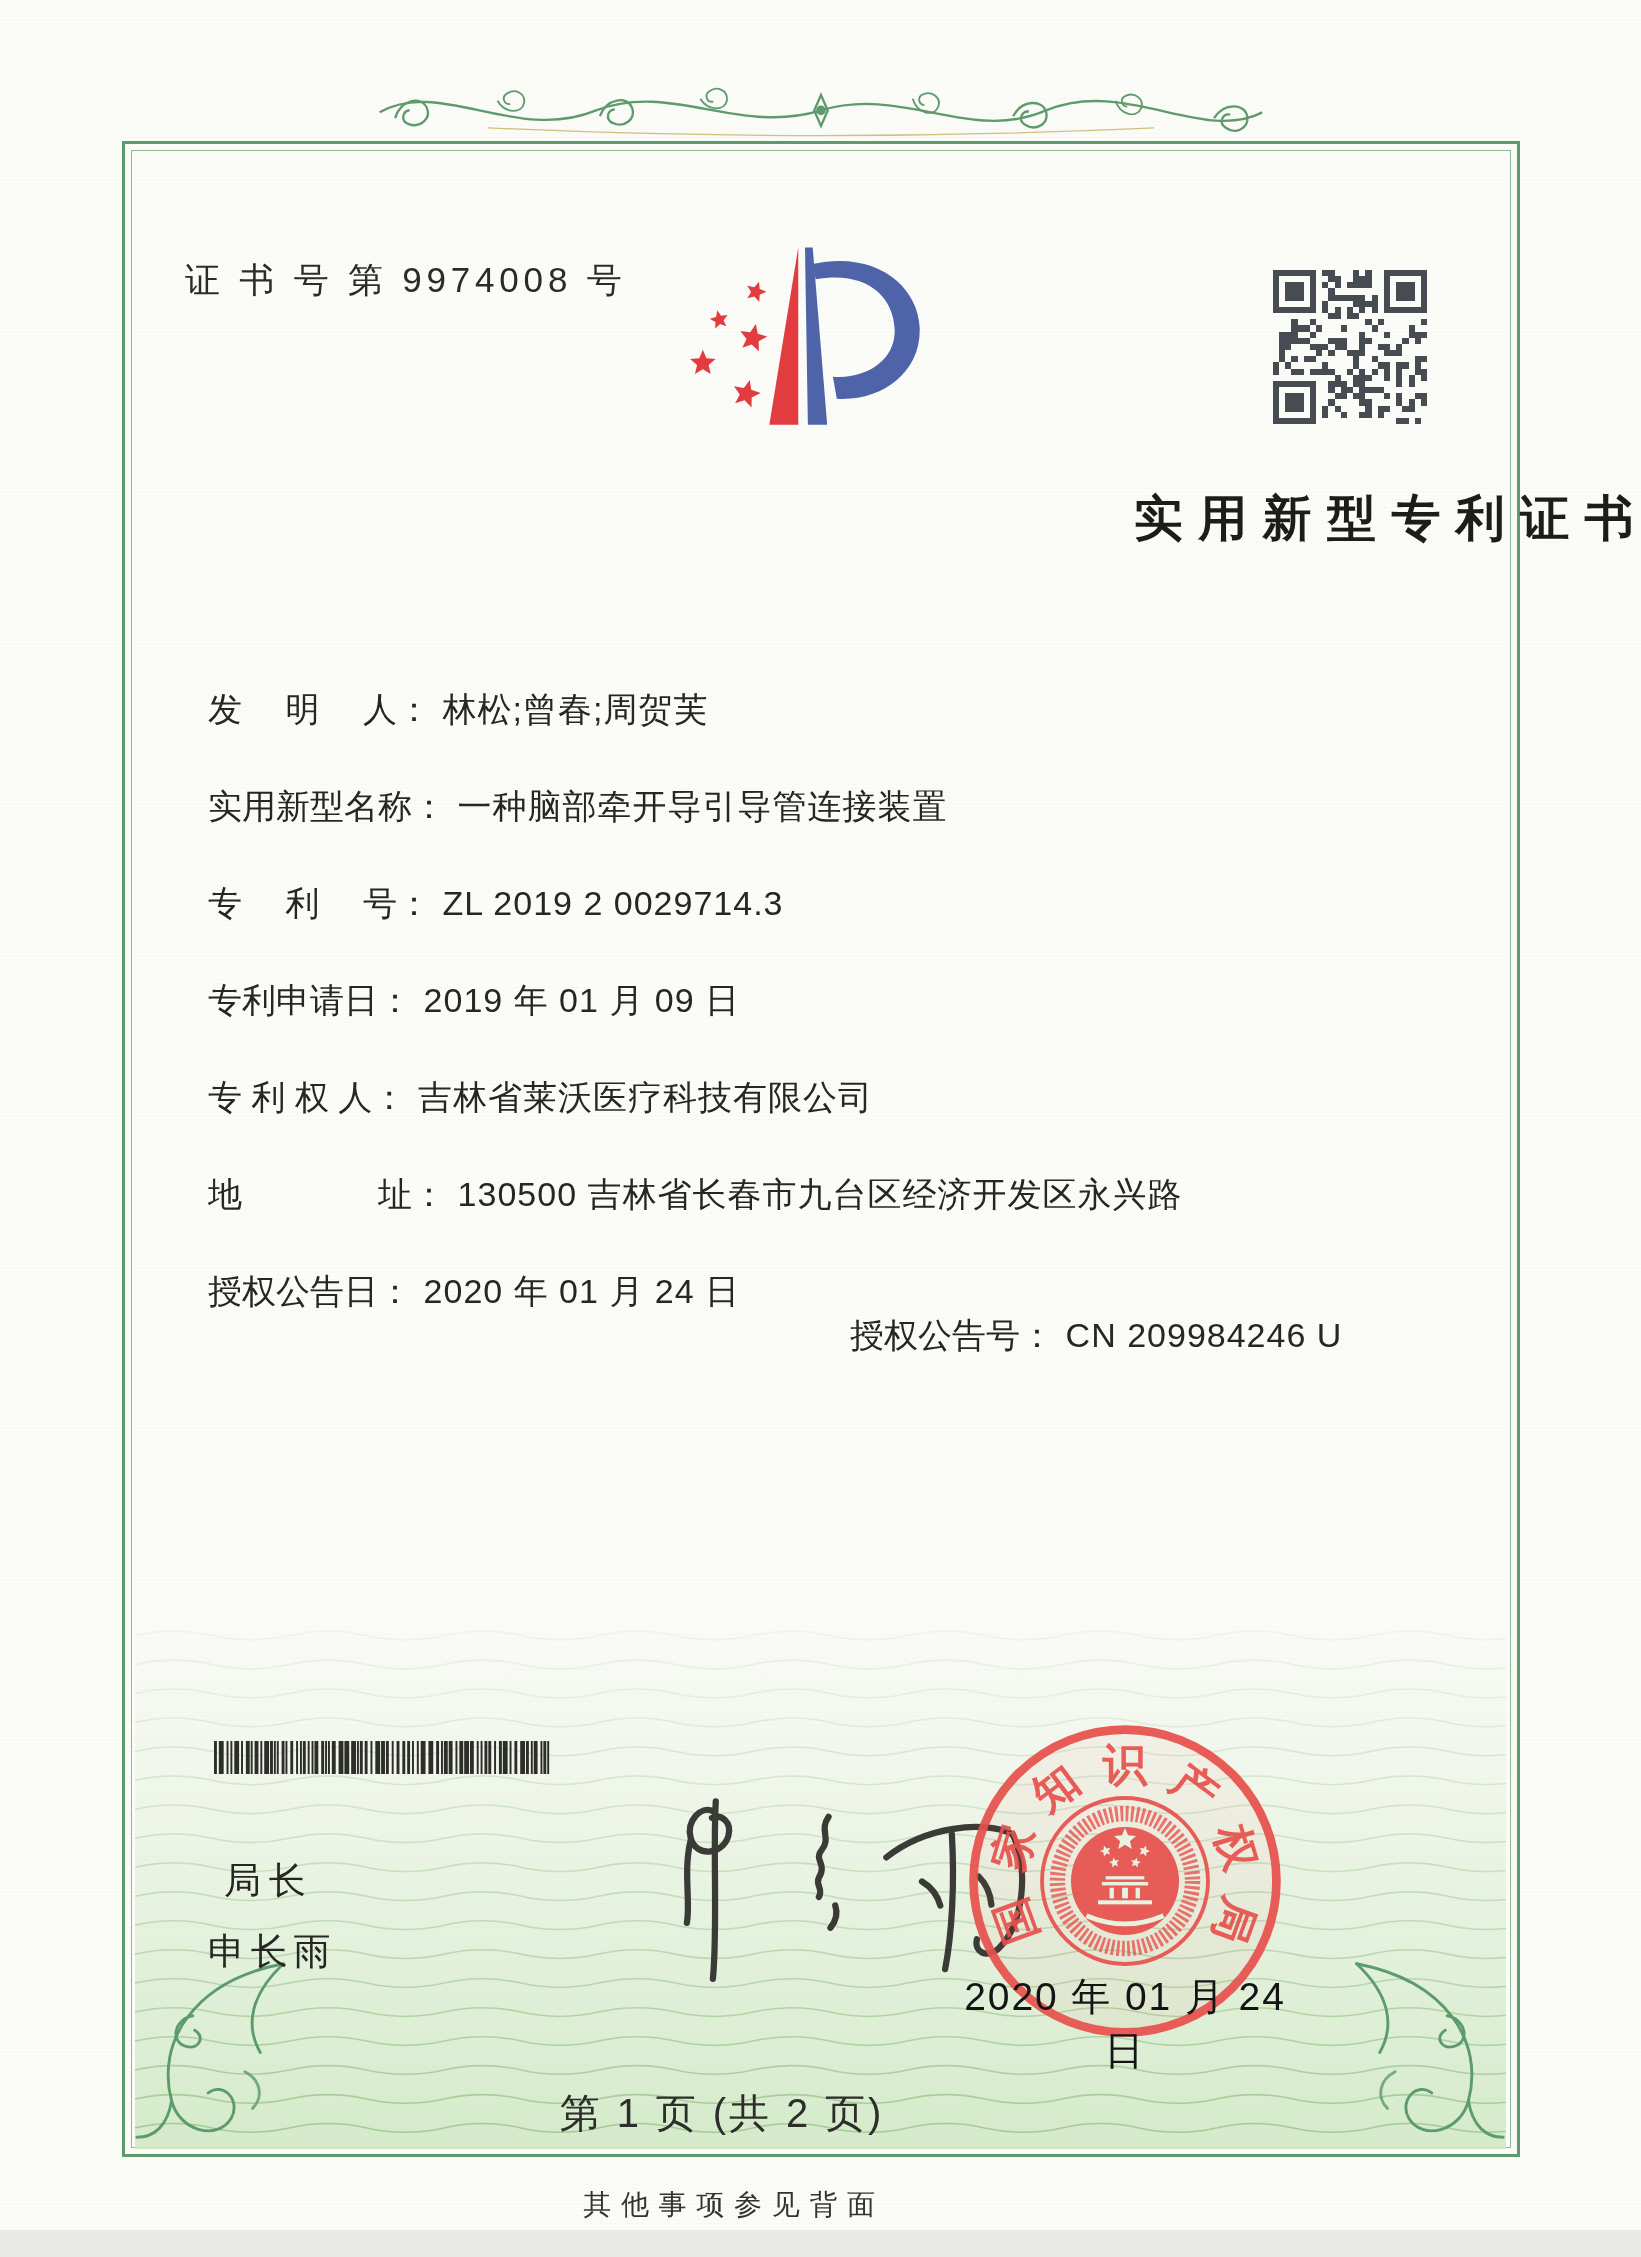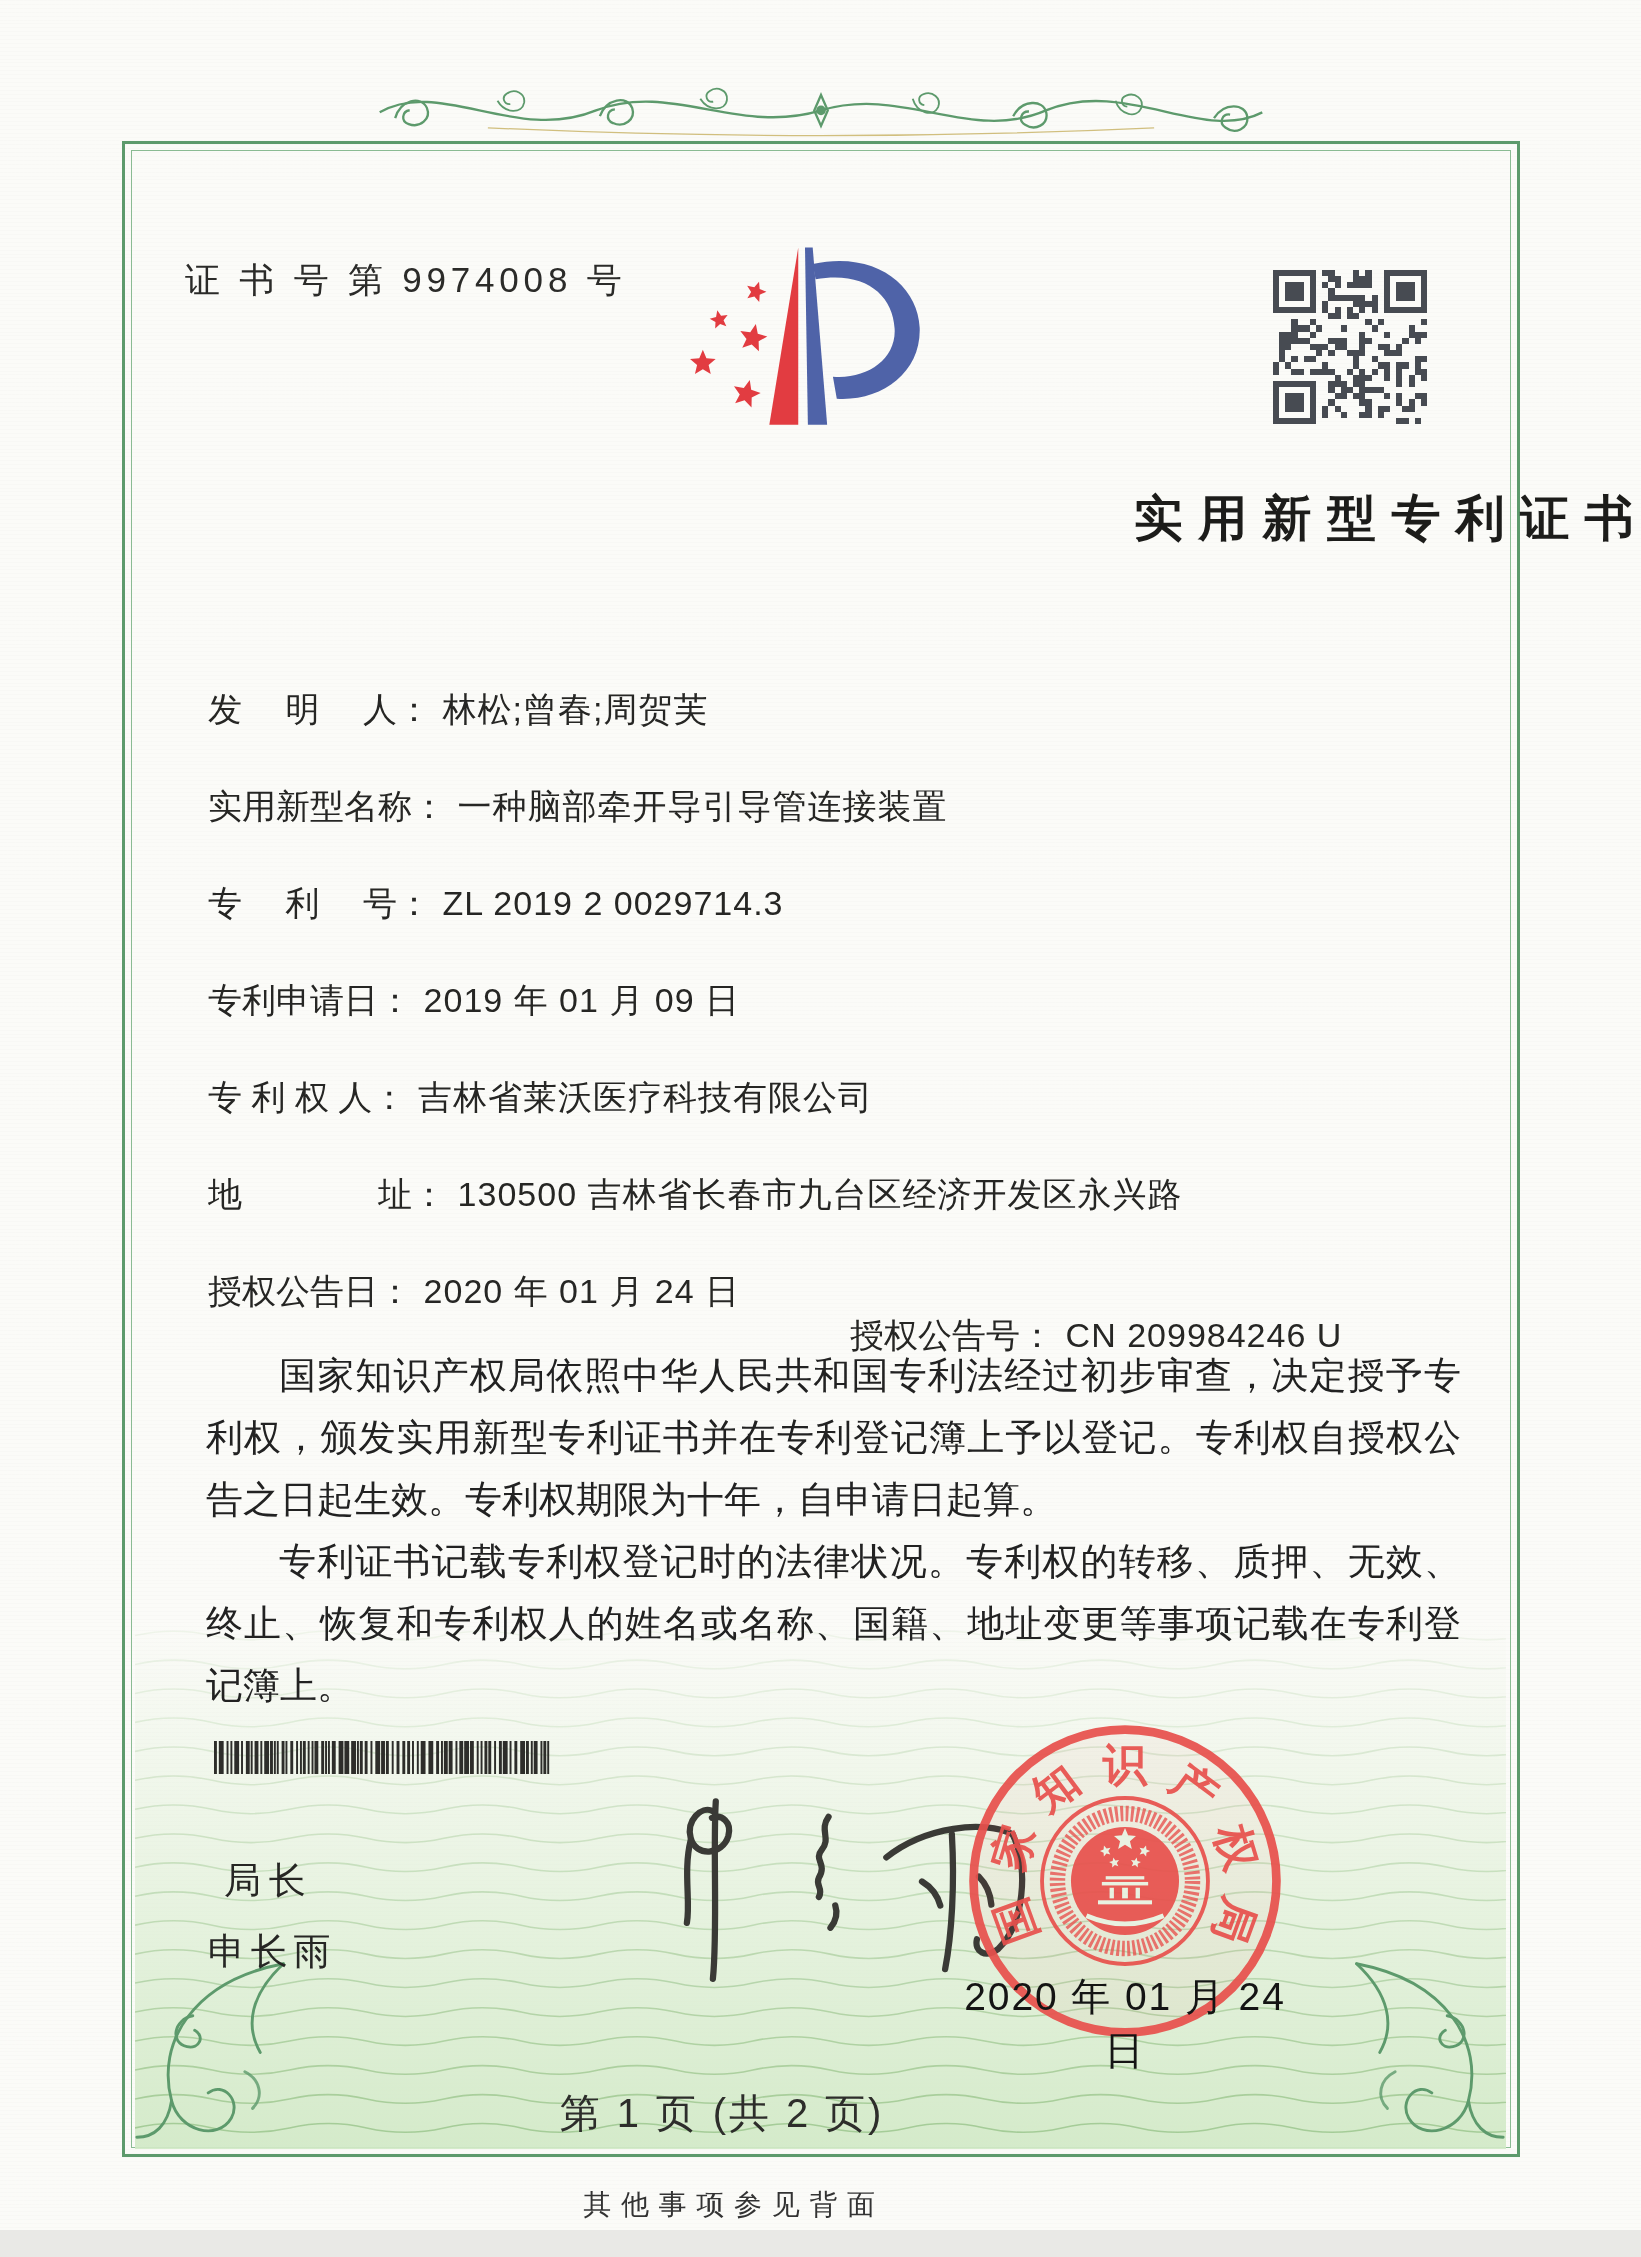--- a/index.html
+++ b/index.html
@@ -151,24 +151,20 @@
   <div class="fields" id="fields">
       <div class="frow"><span class="lab">发　 明　 人：</span><span class="val">林松;曾春;周贺芙</span></div>
       <div class="frow"><span class="lab">实用新型名称：</span><span class="val">一种脑部牵开导引导管连接装置</span></div>
       <div class="frow"><span class="lab">专　 利　 号：</span><span class="val">ZL 2019 2 0029714.3</span></div>
       <div class="frow"><span class="lab">专利申请日：</span><span class="val">2019 年 01 月 09 日</span></div>
       <div class="frow"><span class="lab">专 利 权 人：</span><span class="val">吉林省莱沃医疗科技有限公司</span></div>
       <div class="frow"><span class="lab">地　　　　址：</span><span class="val">130500 吉林省长春市九台区经济开发区永兴路</span></div>
       <div class="frow"><span class="lab">授权公告日：</span><span class="val">2020 年 01 月 24 日</span><span class="grant2"><span class="lab">授权公告号：</span><span class="val">CN 209984246 U</span></span></div>
     </div>
 
-  <div class="paras">
-    <p>国家知识产权局依照中华人民共和国专利法经过初步审查，决定授予专利权，颁发实用新型专利证书并在专利登记簿上予以登记。专利权自授权公告之日起生效。专利权期限为十年，自申请日起算。</p>
-    <p>专利证书记载专利权登记时的法律状况。专利权的转移、质押、无效、终止、恢复和专利权人的姓名或名称、国籍、地址变更等事项记载在专利登记簿上。</p>
-  </div>
 
   <svg class="barcode" id="barcode" viewBox="0 0 352 34" preserveAspectRatio="none">
       <rect x="0" y="0" width="3" height="34" fill="#2d2d2a"></rect>
       <rect x="5" y="0" width="5" height="34" fill="#2d2d2a"></rect>
       <rect x="13" y="0" width="2" height="34" fill="#2d2d2a"></rect>
       <rect x="17" y="0" width="2" height="34" fill="#2d2d2a"></rect>
       <rect x="21" y="0" width="5" height="34" fill="#2d2d2a"></rect>
       <rect x="28" y="0" width="2" height="34" fill="#2d2d2a"></rect>
       <rect x="33" y="0" width="4" height="34" fill="#2d2d2a"></rect>
       <rect x="38" y="0" width="2" height="34" fill="#2d2d2a"></rect>

